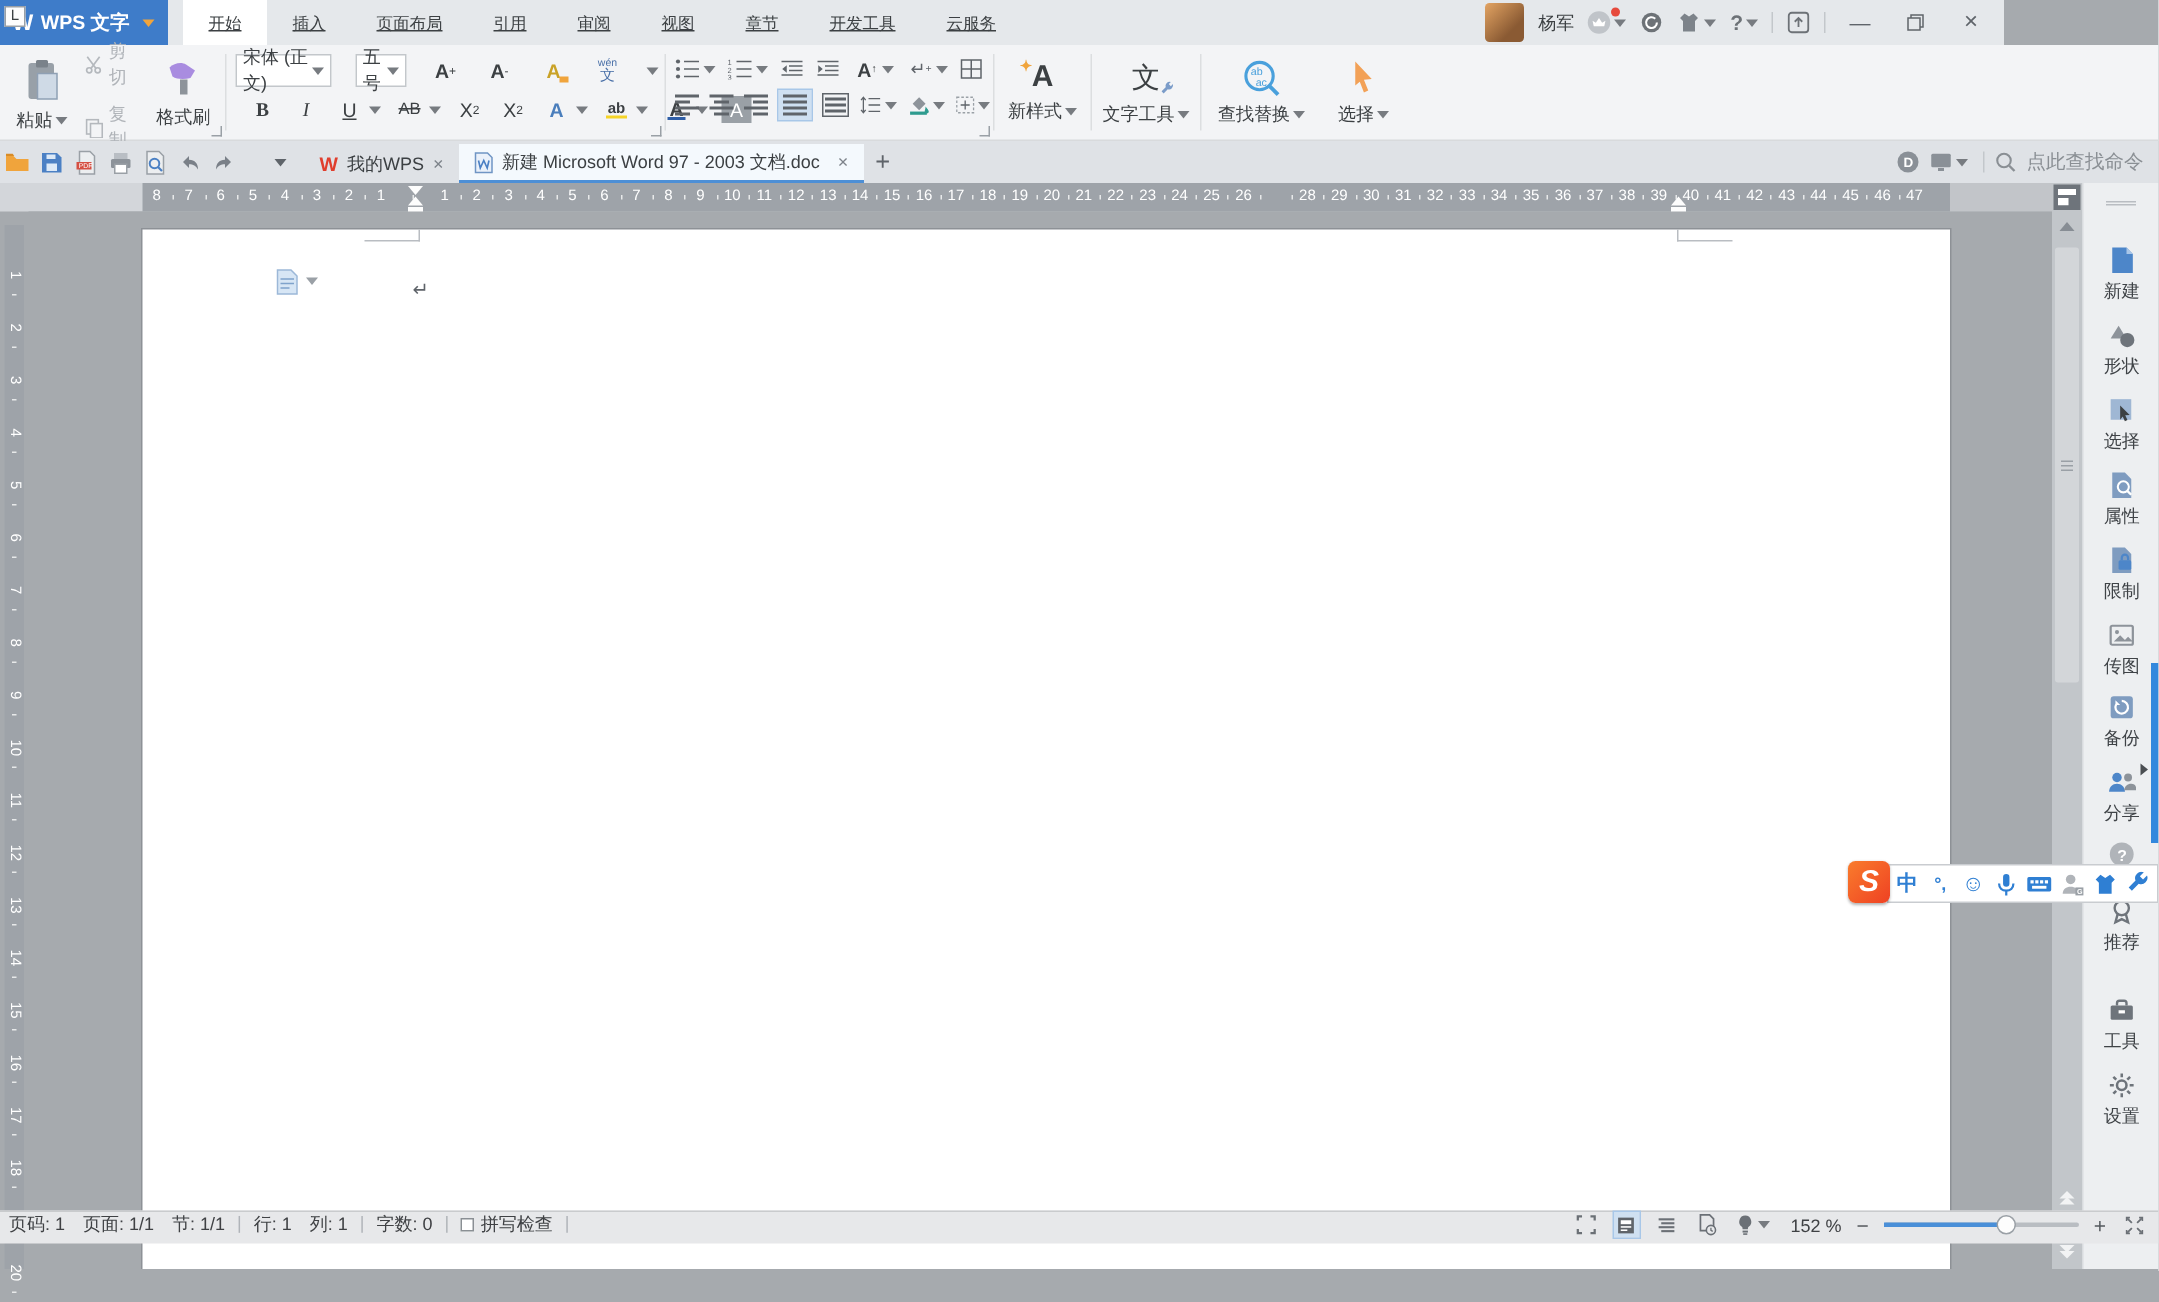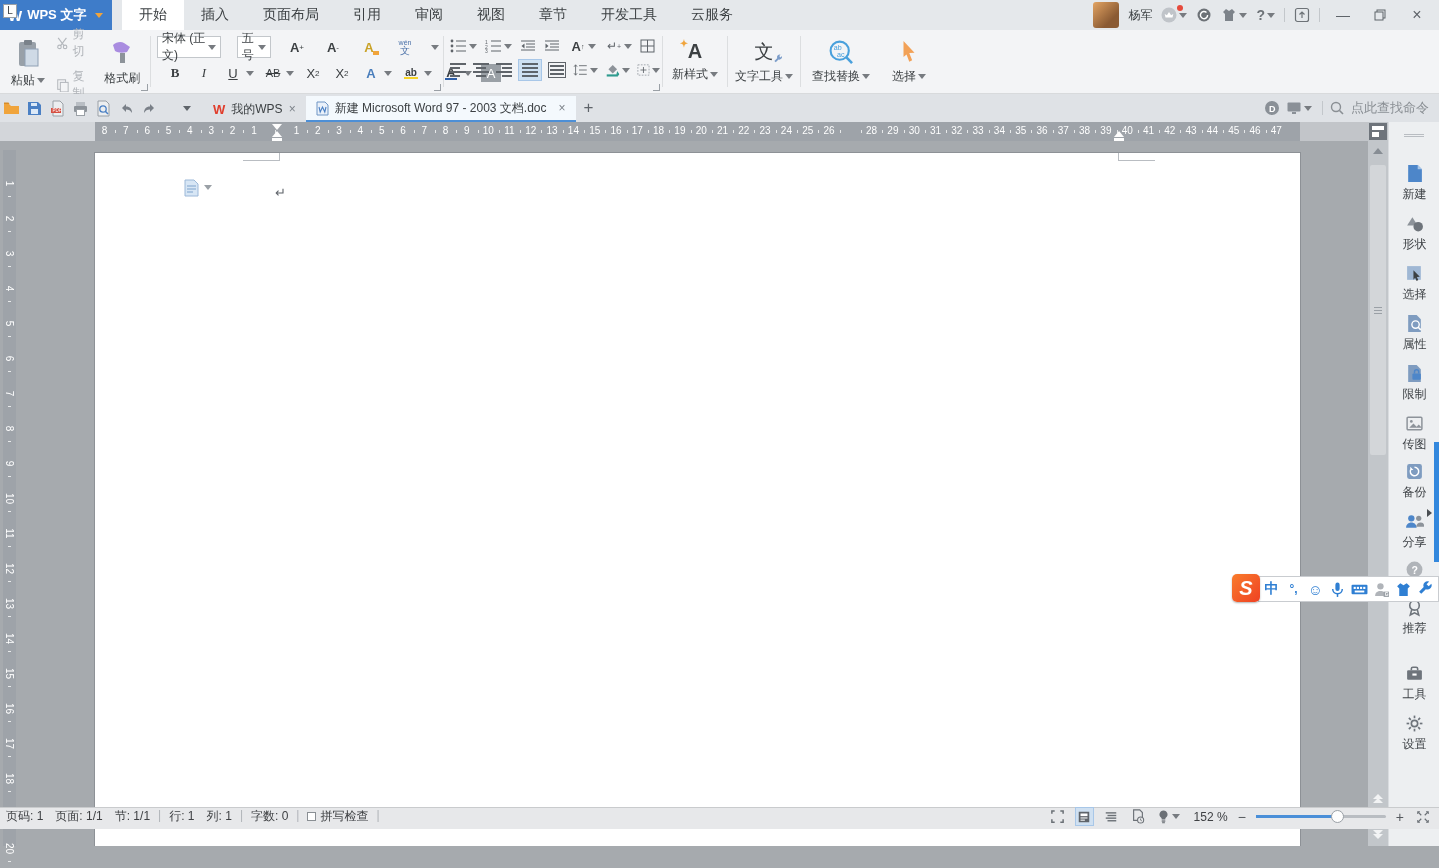--- a/index.html
+++ b/index.html
@@ -1,26 +1,26 @@
 <!DOCTYPE html>
 <html><head>
 <meta charset="utf-8">
 <style>
   * { box-sizing:border-box; margin:0; padding:0; }
   html,body { width:1439px; height:868px; overflow:hidden; }
   body { font-family:"Liberation Sans",sans-serif; font-size:12px; color:#3c4043; background:#a6aaae; position:relative; }
 
   
-  #titlebar { position:absolute; left:0; top:0; width:1439px; height:30px; background:#e5e8eb; display:flex; align-items:stretch; }
+  #titlebar { position:absolute; left:0; top:0; width:1336px; height:30px; background:#e5e8eb; display:flex; align-items:stretch; }
   #logo { width:112px; background:#3e7cc9; color:#fff; display:flex; align-items:center; padding-left:8px; gap:5px; font-weight:bold; font-size:13px; }
   #logo .wglyph { font-size:15px; font-weight:bold; }
   .caret { width:0; height:0; border-left:4px solid transparent; border-right:4px solid transparent; border-top:5px solid #777b80; display:inline-block; }
   #logo .caret { border-top-color:#f0a43c; margin-left:4px; }
   #menu-tabs { display:flex; align-items:stretch; margin-left:10px; }
-  .menu-tab { padding:0 17px; display:flex; align-items:center; color:#3c4043; font-size:14px; cursor:default; }
+  .menu-tab { padding:0 17px; display:flex; align-items:center; color:#3c4043; font-size:11px; cursor:default;text-decoration:underline; }
   .menu-tab.active { background:#ffffff; }
   #title-right { margin-left:auto; display:flex; align-items:center; gap:9px; padding-right:8px; }
   #avatar { width:26px; height:26px; border-radius:3px; background:linear-gradient(135deg,#e3a463,#8a5a33 70%); }
   .tb-ic { width:16px; height:16px; display:inline-block; }
   .tb-sep { width:1px; height:14px; background:#c3c7cb; }
   .win-btn { width:28px; height:22px; display:flex; align-items:center; justify-content:center; color:#5f646a; font-size:14px; }
   .vipwrap { position:relative; display:flex; align-items:center; gap:2px;}
   .vip-dot { position:absolute; right:4px; top:-2px; width:6px; height:6px; border-radius:3px; background:#e64a3c; }
   .username { font-size:12px; color:#3c4043; }
 

